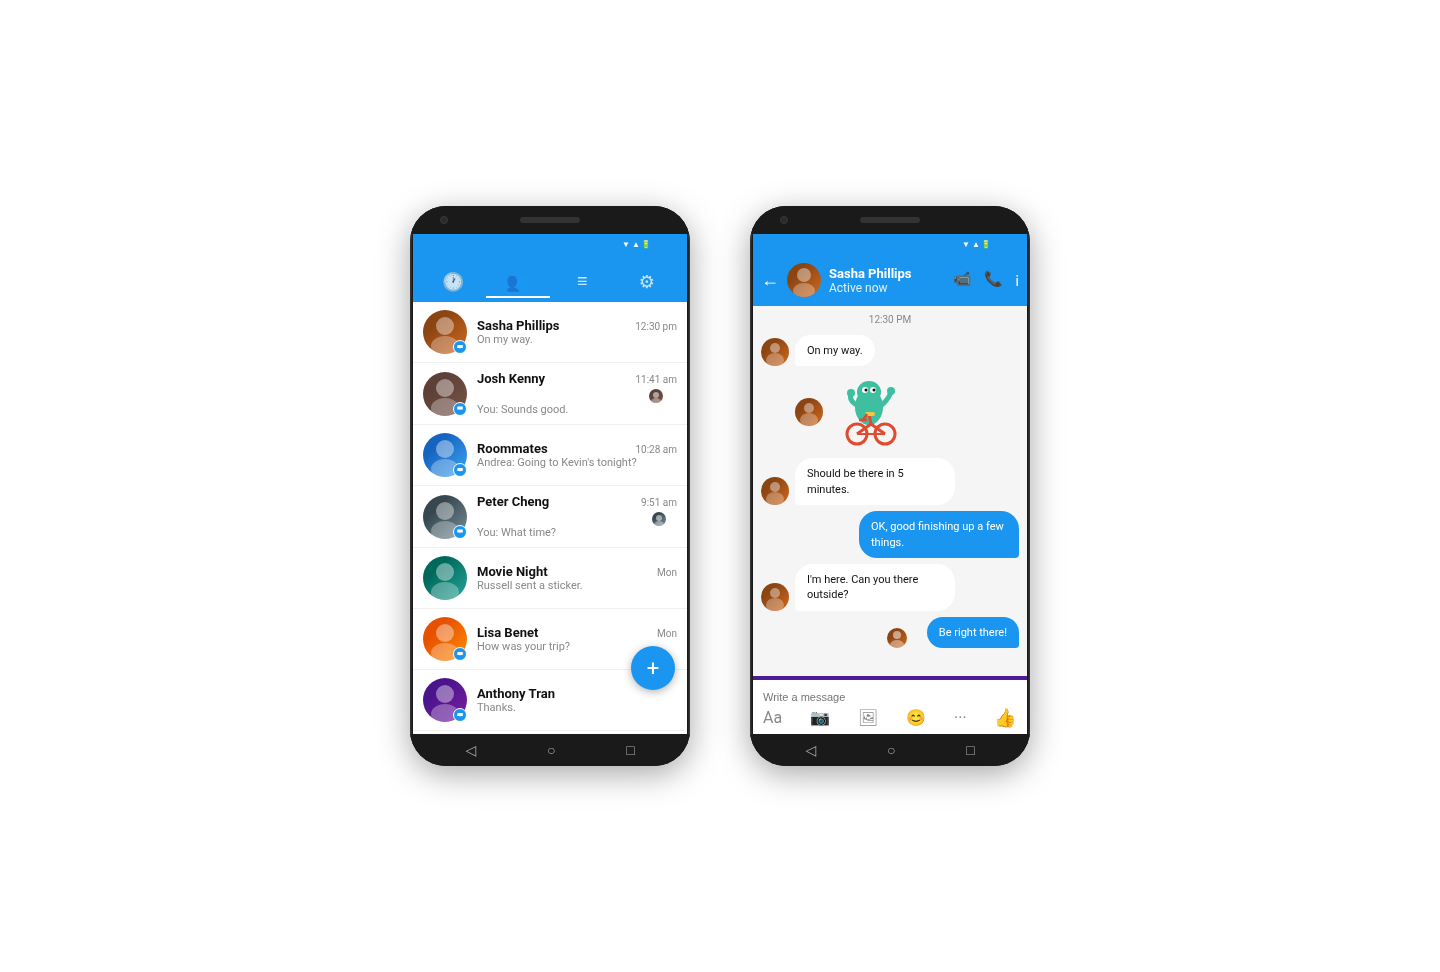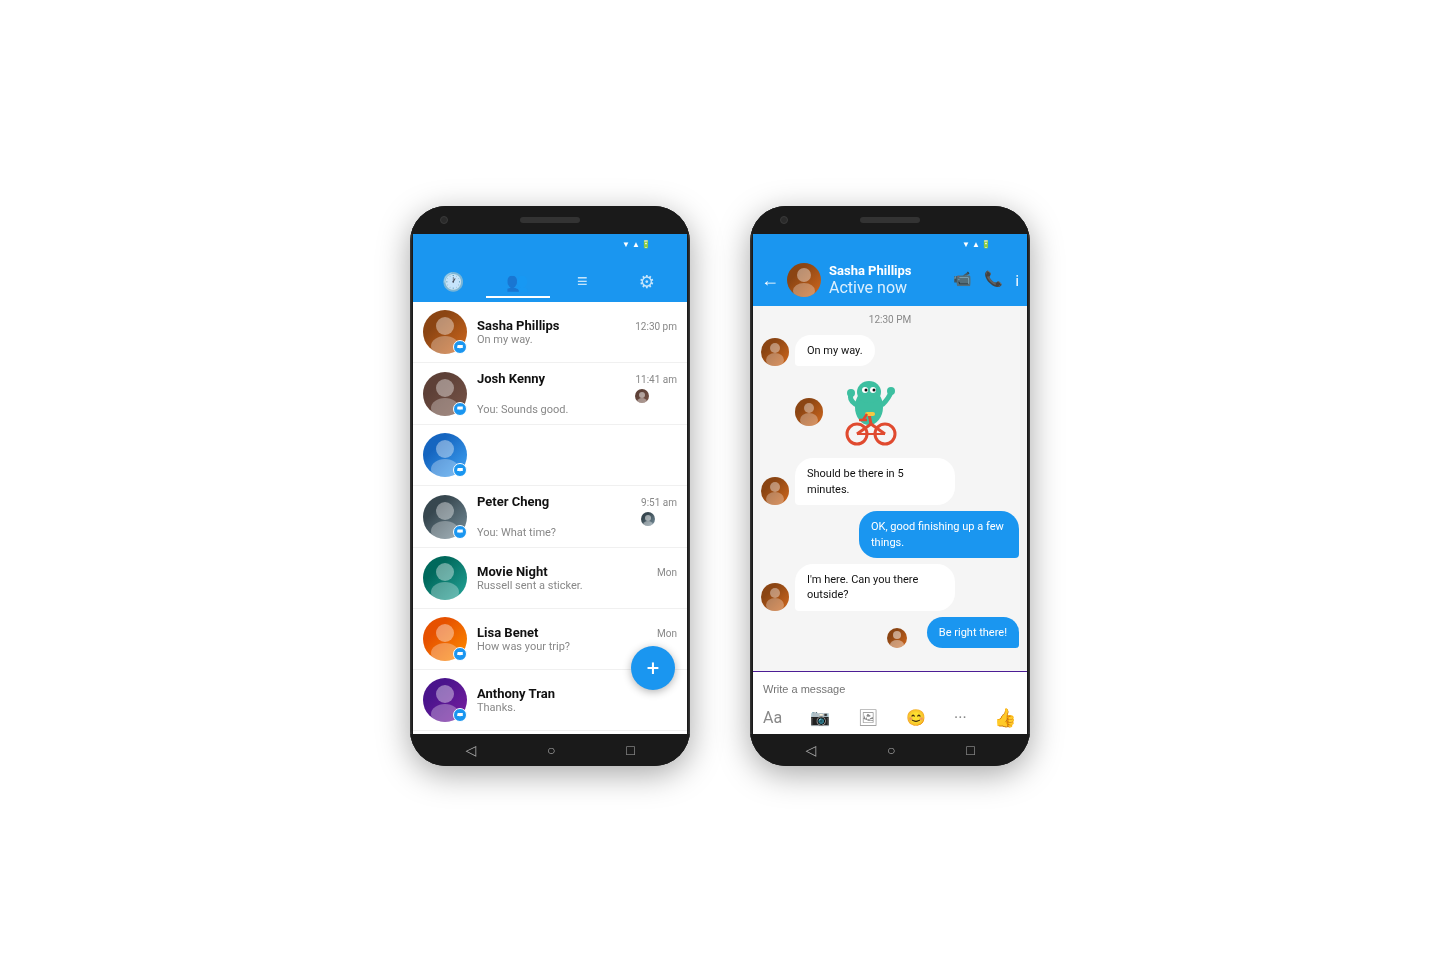--- a/index.html
+++ b/index.html
@@ -202,21 +202,21 @@
     .conv-preview {
       font-size: 11px;
       color: #888;
       white-space: nowrap;
       overflow: hidden;
       text-overflow: ellipsis;
     }
     .conv-right {
       display: flex;
       flex-direction: column;
-      align-items: flex-start;
+      align-items: center;
       gap: 4px;
     }
     .read-receipt {
       width: 16px;
       height: 16px;
       border-radius: 50%;
       background: #ccc;
       overflow: hidden;
       flex-shrink: 0;
     }
@@ -274,21 +274,21 @@
     .chat-header-info {
       flex: 1;
     }
     .chat-header-name {
       color: #fff;
       font-size: 13px;
       font-weight: bold;
     }
     .chat-header-status {
       color: rgba(255,255,255,0.85);
-      font-size: 16px;
+      font-size: 12px;
     }
     .chat-header-actions {
       display: flex;
       gap: 12px;
       color: #fff;
       font-size: 15px;
     }
 
     .chat-area {
       flex: 1;
@@ -345,37 +345,37 @@
       padding-left: 34px;
     }
     .sticker {
       width: 80px;
       height: 80px;
     }
 
     
     .chat-input-area {
       background: #fff;
-      border-top: 1px solid #4c1d95;
+      border-top: 4px solid #4c1d95;
       padding: 6px 10px;
       flex-shrink: 0;
     }
     .chat-input-field {
       border: none;
       outline: none;
       font-size: 11px;
       color: #aaa;
       width: 100%;
       padding: 4px 0;
     }
     .chat-input-actions {
       display: flex;
       align-items: center;
       justify-content: space-between;
-      margin-top: 8px;
+      margin-top: 0;
     }
     .chat-action-icon {
       font-size: 16px;
       color: #888;
     }
     .chat-action-like {
       color: #1a96f0;
       font-size: 18px;
     }
 
@@ -471,20 +471,27 @@
         <div class="conv-item">
           <div class="avatar-wrap">
             <div class="avatar av-roommates">
               <svg viewBox="0 0 44 44">
                   <circle cx="22" cy="16" r="9" fill="rgba(255,255,255,0.4)"></circle>
                   <ellipse cx="22" cy="36" rx="14" ry="10" fill="rgba(255,255,255,0.3)"></ellipse>
                 </svg>
             </div>
             <div class="badge-messenger"></div>
           </div>
+          <div class="conv-content">
+            <div class="conv-top">
+              <span class="conv-name">Roommates</span>
+              <span class="conv-time">10:28 am</span>
+            </div>
+            <div class="conv-preview">Andrea: Going to Kevin's tonight?</div>
+          </div>
         </div>
 
         <div class="conv-item">
           <div class="avatar-wrap">
             <div class="avatar av-peter">
               <svg viewBox="0 0 44 44">
                   <circle cx="22" cy="16" r="9" fill="rgba(255,255,255,0.4)"></circle>
                   <ellipse cx="22" cy="36" rx="14" ry="10" fill="rgba(255,255,255,0.3)"></ellipse>
                 </svg>
             </div>

